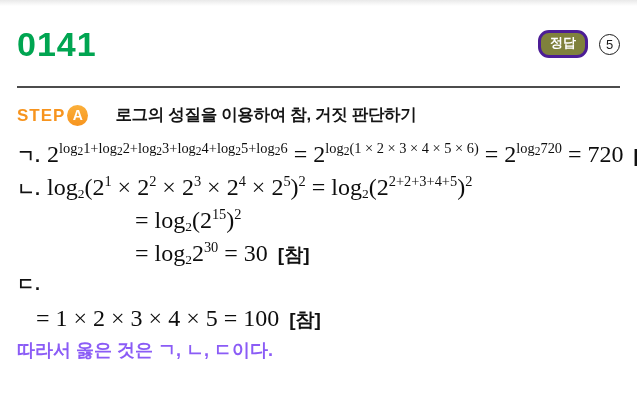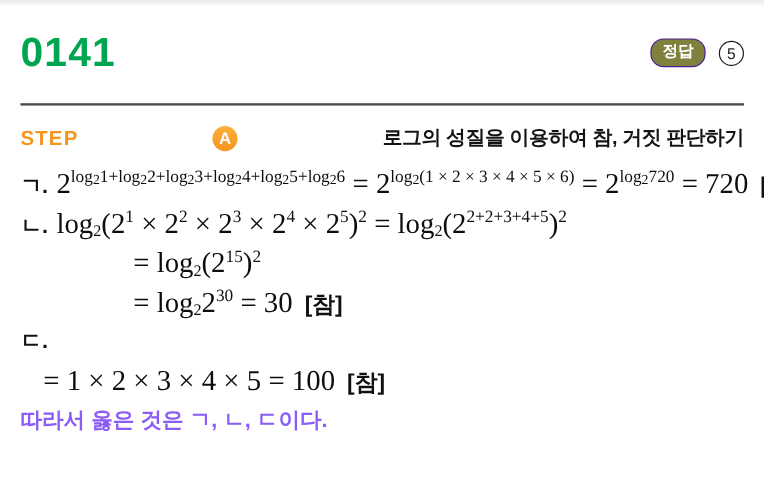--- a/index.html
+++ b/index.html
@@ -20,45 +20,45 @@
   }
   
   .header{display:flex;justify-content:space-between;margin-top:27px;}
   .prob-num{
     font-size:34px;font-weight:bold;line-height:1;
     color:var(--green,#00A551);letter-spacing:1px;
   }
   .header-right{display:flex;align-items:center;gap:11px;}
   .answer-badge{
     background:var(--olive,#7F813C);
-    border:1px solid #4c1d95;
+    border:3px solid #4c1d95;
     color:#fff;font-size:13px;font-weight:bold;
     padding:2px 9px 3px;border-radius:11px;line-height:1.25;
   }
   .answer-circle{
     width:19px;height:19px;border:1.6px solid #1b1b1b;border-radius:50%;
     display:flex;align-items:center;justify-content:center;
     font-size:13px;font-weight:500;color:#1b1b1b;line-height:1;
   }
   .rule{border:none;border-top:2px solid #4c4c4c;margin:25px 0 0 0;}
   
-  .step-row{display:flex;align-items:center;margin-top:16px;justify-content:space-between;}
+  .step-row{display:flex;align-items:center;margin-top:16px;}
   .step-label{
     color:var(--orange,#F7941E);
     font-size:17px;font-weight:bold;letter-spacing:1px;line-height:1;
   }
   .step-circle{
     width:21px;height:21px;border-radius:50%;
     background:linear-gradient(#fbb03b,var(--orange,#F7941E));
     color:#fff;font-size:14px;font-weight:bold;
     display:flex;align-items:center;justify-content:center;
     margin-left:2px;line-height:1;
   }
   .step-title{
-    margin-left:11px;font-size:16.5px;font-weight:800;color:#141414;
+    margin-left:27px;font-size:16.5px;font-weight:800;color:#141414;
     letter-spacing:-0.3px;
   }
   
   .solution{margin-top:14px;}
   .sol-line{
     display:flex;align-items:baseline;
     min-height:29px;margin-bottom:4px;
     white-space:nowrap;
   }
   .prefix{font-size:18px;font-weight:600;color:#111;}
@@ -71,21 +71,21 @@
   .math-body sup{font-size:0.60em;vertical-align:0.62em;}
   .math-body sup sub{font-size:0.8em;vertical-align:-0.15em;}
   .math-body.korean{
     font-family:"Liberation Sans",sans-serif;
     font-size:18px;font-weight:600;color:#8b5cf6;
   }
   .suffix{font-size:19px;font-weight:600;color:#111;}
   .suffix:not(:empty){margin-left:10px;}
   .indent-0{margin-left:0;}
   .indent-1{margin-left:19px;}
-  .indent-2{margin-left:94px;}
+  .indent-2{margin-left:118px;}
 </style>
 </head>
 <body>
 
 <div class="page">
 
   <div class="header">
     <div class="prob-num">0141</div>
     <div class="header-right">
       <span class="answer-badge">정답</span>

